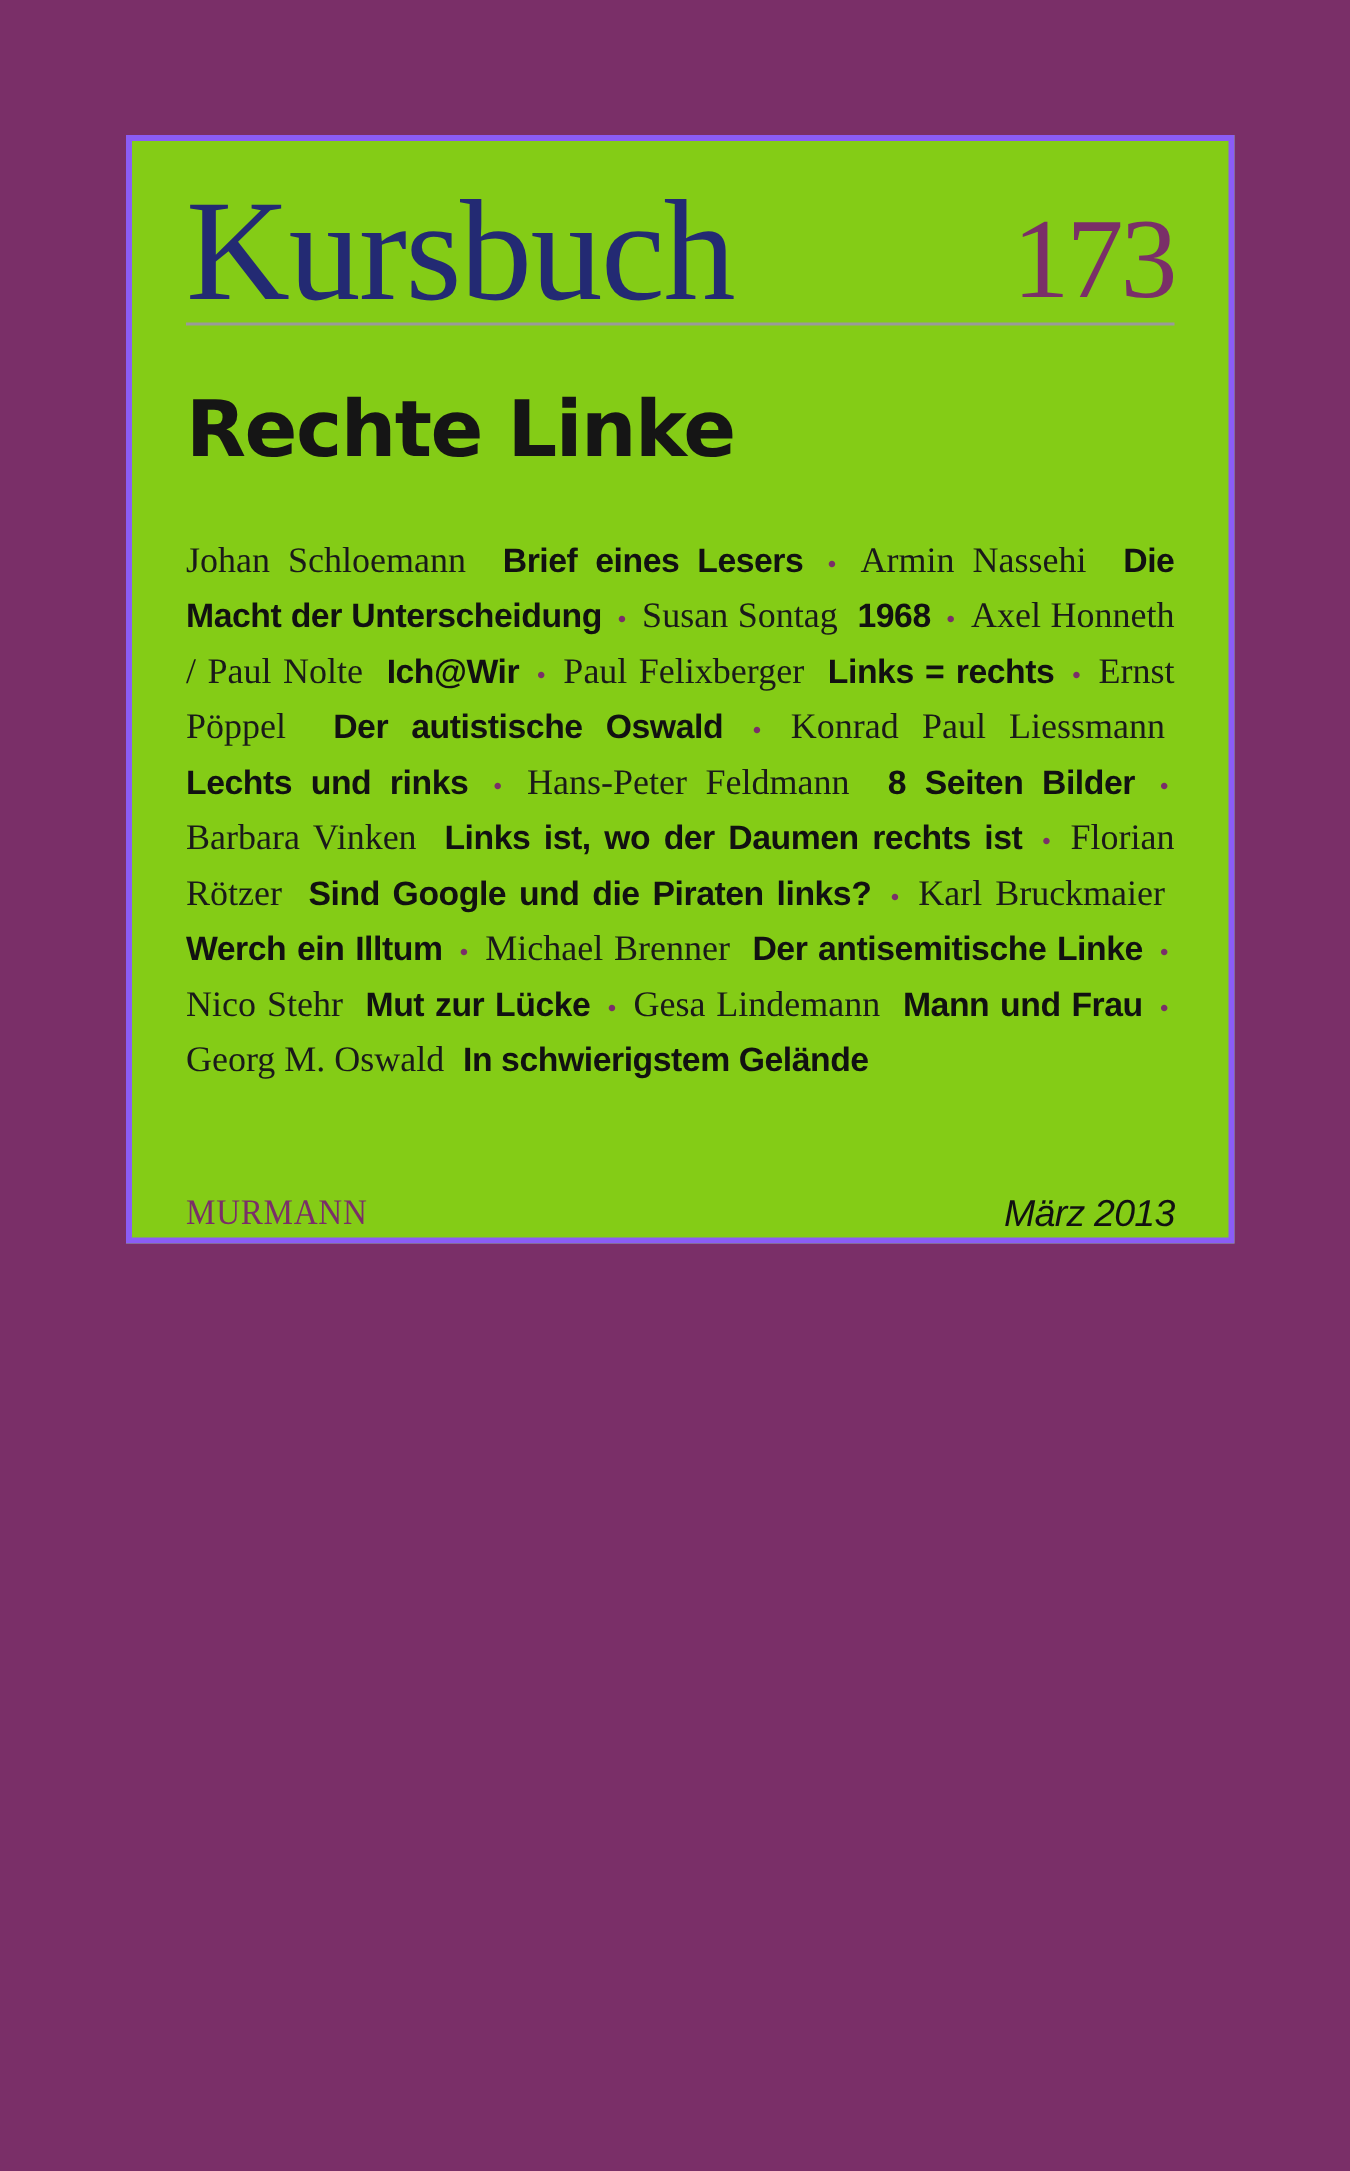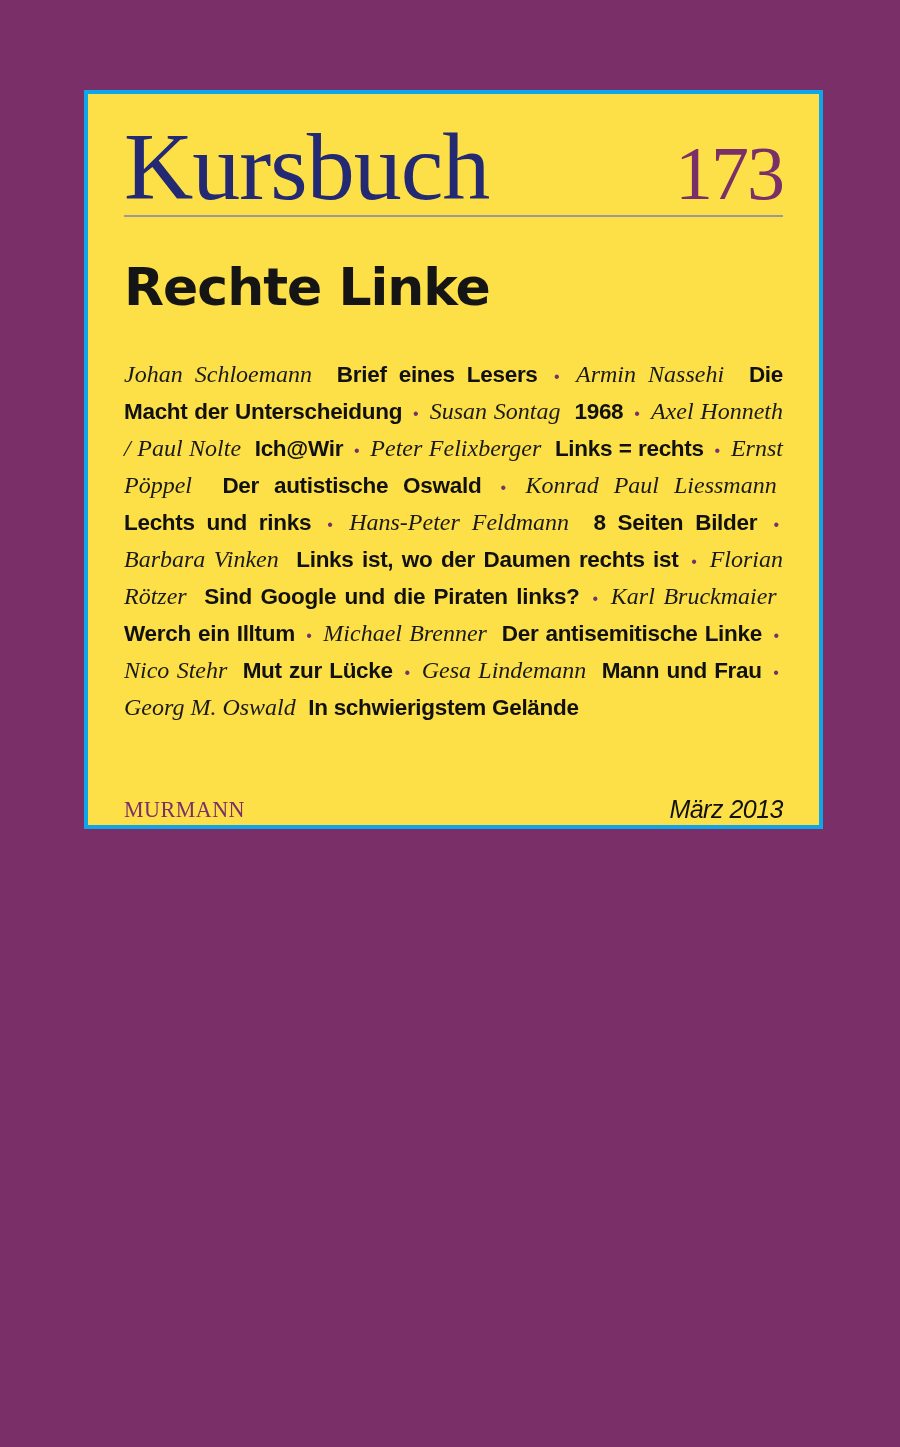--- a/index.html
+++ b/index.html
@@ -13,22 +13,22 @@
       position: relative;
       overflow: hidden;
       font-family: "Liberation Sans", sans-serif;
     }
     .cover-panel {
       position: absolute;
       left: 84px;
       top: 90px;
       width: 731px;
       height: 731px;
-      background: #fde047;
-      border: 4px solid #0ea5e9;
+      background: #84cc16;
+      border: 4px solid #8b5cf6;
       box-sizing: content-box;
     }
     .masthead {
       position: absolute;
       left: 36px;
       right: 36px;
       top: 18px;
       height: 110px;
     }
     .brand {
@@ -78,21 +78,20 @@
       right: 36px;
       top: 263px;
       font-size: 22.5px;
       line-height: 34px;
       color: #111111;
       text-align: justify;
       hyphens: manual;
     }
     .toc .author {
       font-family: "Liberation Serif", "DejaVu Serif", serif;
-      font-style: italic;
       font-size: 24px;
       color: #1a1a1a;
     }
     .toc .work {
       font-family: "Liberation Sans", sans-serif;
       font-weight: bold;
       color: #111111;
       letter-spacing: -0.3px;
     }
     .toc .sep {
@@ -151,21 +150,21 @@
     <span class="sep">•</span>
     <span class="author">Armin Nassehi</span>&nbsp;
     <span class="work">Die Macht der Unterscheidung</span>
     <span class="sep">•</span>
     <span class="author">Susan Sontag</span>&nbsp;
     <span class="work">1968</span>
     <span class="sep">•</span>
     <span class="author">Axel Honneth / Paul Nolte</span>&nbsp;
     <span class="work">Ich@Wir</span>
     <span class="sep">•</span>
-    <span class="author">Peter Felixberger</span>&nbsp;
+    <span class="author">Paul Felixberger</span>&nbsp;
     <span class="work">Links = rechts</span>
     <span class="sep">•</span>
     <span class="author">Ernst Pöppel</span>&nbsp;
     <span class="work">Der autistische Oswald</span>
     <span class="sep">•</span>
     <span class="author">Konrad Paul Liessmann</span>&nbsp;
     <span class="work">Lechts und rinks</span>
     <span class="sep">•</span>
     <span class="author">Hans-Peter Feldmann</span>&nbsp;
     <span class="work">8 Sei­ten Bilder</span>

